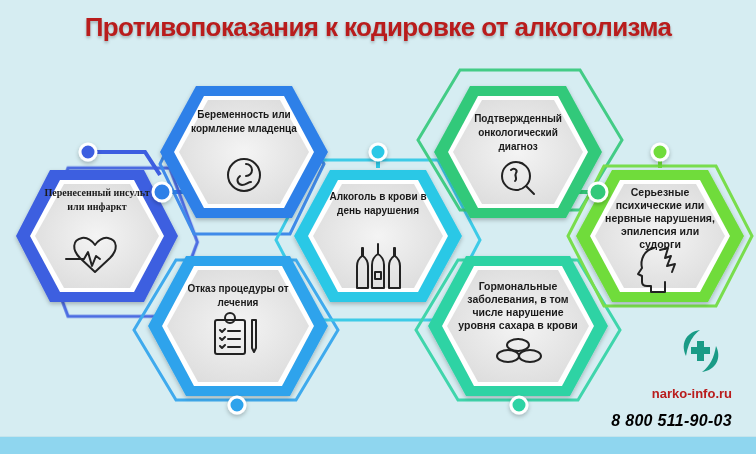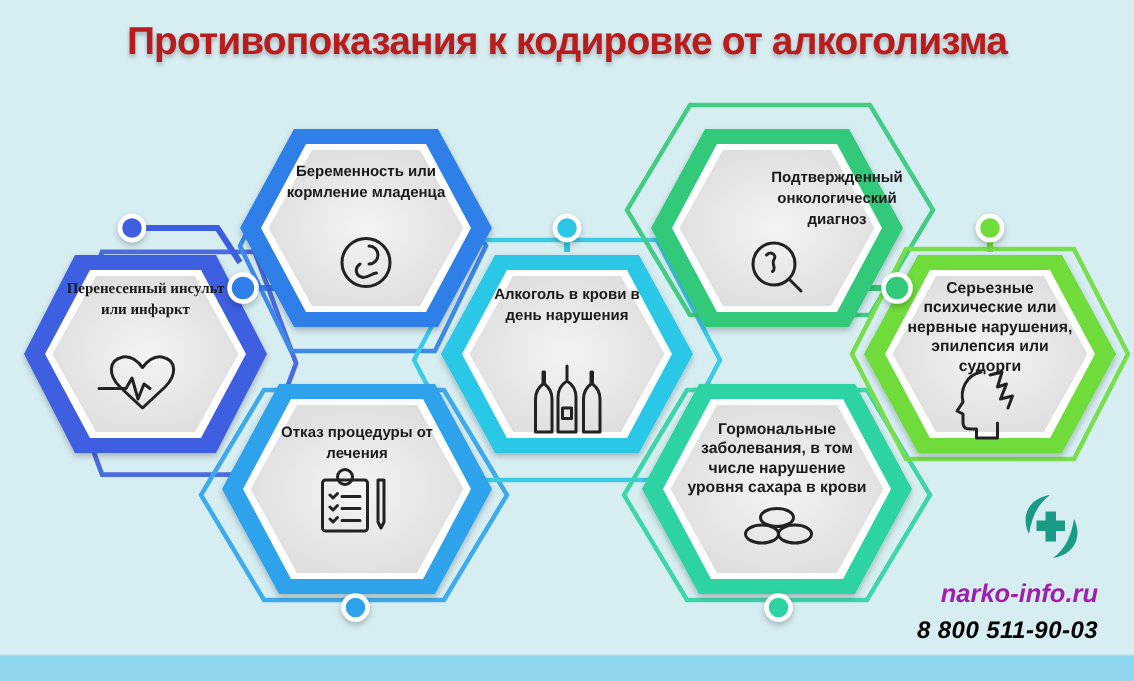--- a/index.html
+++ b/index.html
@@ -1,21 +1,21 @@
 <!DOCTYPE html>
 <html><head>
   <meta charset="utf-8">
   <style>
     html,body{margin:0;padding:0;}
     body{width:756px;height:454px;overflow:hidden;background:#d6edf2;font-family:"Liberation Sans",sans-serif;position:relative;}
     .title{position:absolute;left:0;top:12px;width:756px;text-align:center;font-size:26px;font-weight:bold;color:#b91c1c;letter-spacing:-0.6px;text-shadow:0 2px 3px rgba(0,0,0,0.25);}
     #art{position:absolute;left:0;top:0;}
     .hex-label{position:absolute;text-align:center;font-size:10px;font-weight:bold;color:#1a1a1a;line-height:14px;}
     .footer-bar{position:absolute;left:0;top:436px;width:756px;height:18px;background:#8fd6ef;border-top:1px solid #c5e4ec;}
-    .site{position:absolute;right:24px;top:386px;font-size:17px;font-style:italic;font-weight:bold;color:#a21caf;}
+    .site{position:absolute;right:24px;top:386px;font-size:13px;font-weight:bold;color:#b91c1c;}
     .phone{position:absolute;right:24px;top:412px;font-size:16px;font-style:italic;font-weight:bold;color:#000000;letter-spacing:0.3px;}
     .logo{position:absolute;left:676px;top:326px;}
   </style>
 </head>
 <body>
 
 <div class="title">Противопоказания к кодировке от алкоголизма</div>
 
 <svg id="art" width="756" height="454" viewBox="0 0 756 454">
   <defs>
@@ -123,21 +123,21 @@
       <path d="M654 248 c-10 2 -14 12 -12 20 l-4 6 l4 2 v6 c0 3 2 4 5 4 h4 v6 h14 v-10"></path>
       <path d="M660 250 l8 -2 l-3 10 l6 -2 l-4 10 l8 -2 l-3 8"></path>
     </g>
   </g>
 </svg>
 
 <div class="hex-label" style="left:40px;top:186px;width:114px;font-family:Liberation Serif, serif;">Перенесенный инсульт или инфаркт</div>
 <div class="hex-label" style="left:190px;top:108px;width:108px;">Беременность или кормление младенца</div>
 <div class="hex-label" style="left:186px;top:282px;width:104px;">Отказ процедуры от лечения</div>
 <div class="hex-label" style="left:326px;top:190px;width:104px;">Алкоголь в крови в день нарушения</div>
-<div class="hex-label" style="left:462px;top:112px;width:112px;margin-left:40px;">Подтвержденный онкологический диагноз</div>
+<div class="hex-label" style="left:462px;top:112px;width:112px;">Подтвержденный онкологический диагноз</div>
 <div class="hex-label" style="left:456px;top:280px;width:124px;font-size:10.5px;line-height:13px;">Гормональные заболевания, в том числе нарушение уровня сахара в крови</div>
 <div class="hex-label" style="left:604px;top:186px;width:112px;font-size:10.5px;line-height:13px;">Серьезные психические или нервные нарушения, эпилепсия или судорги</div>
 
 <svg class="logo" width="50" height="50" viewBox="0 0 50 50">
   <path d="M24 4 C10 6 4 18 10 30 C12 18 16 10 24 4 Z" fill="#1a9b86"></path>
   <path d="M26 46 C40 44 46 32 40 20 C38 32 34 40 26 46 Z" fill="#1a9b86"></path>
   <rect x="21" y="15" width="7" height="20" fill="#1a9b86"></rect>
   <rect x="15" y="21" width="19" height="7" fill="#1a9b86"></rect>
 </svg>
 

